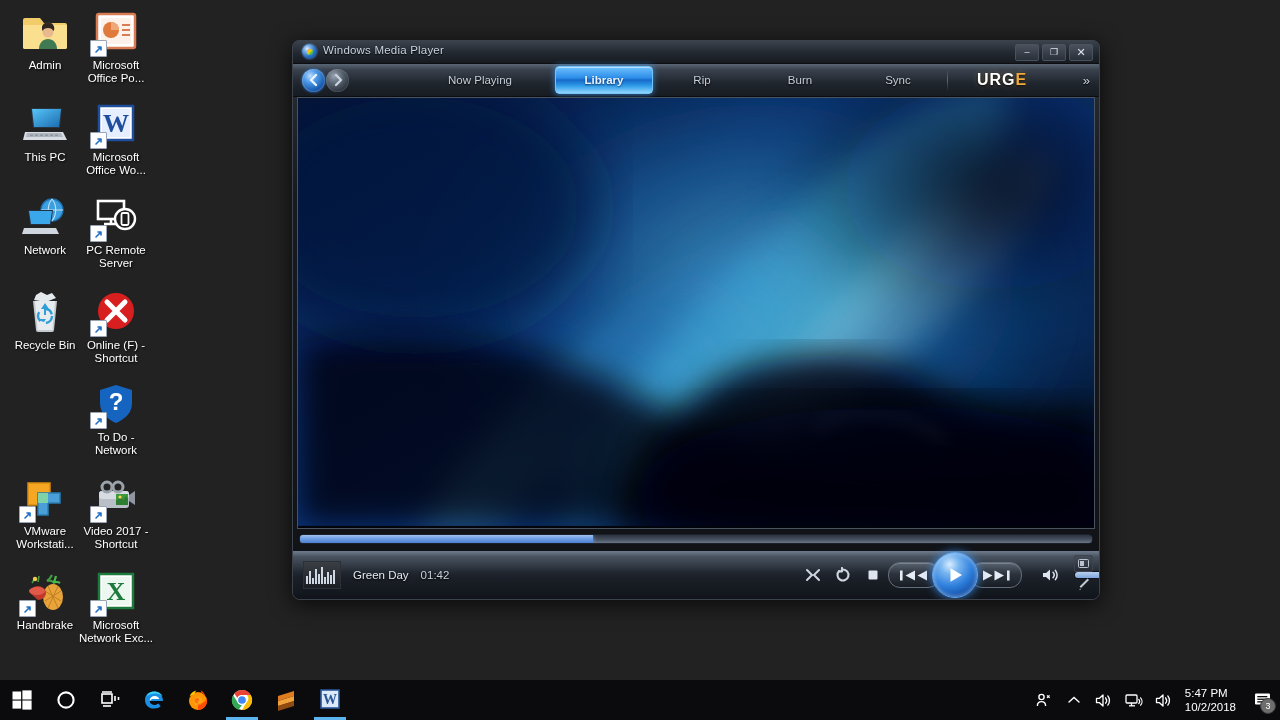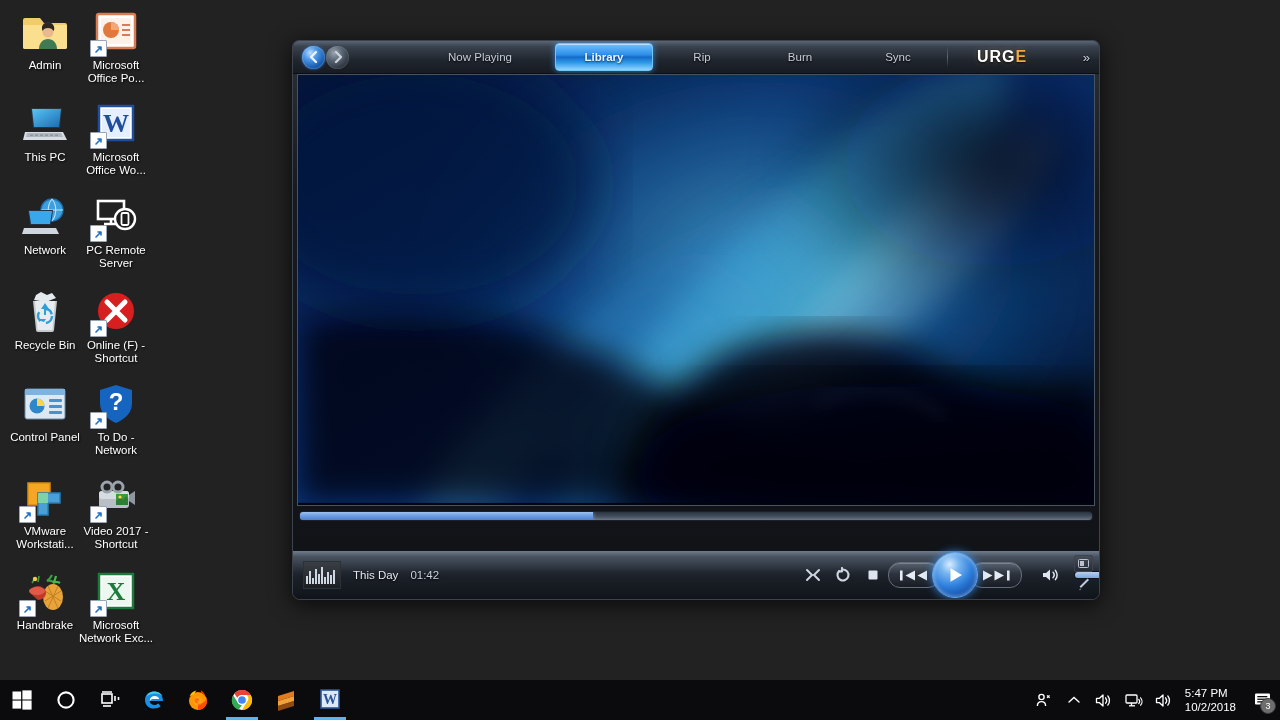--- a/index.html
+++ b/index.html
@@ -308,36 +308,20 @@
         <path d="M13 10h20l-2.6 29H15.6z" fill="#eef2f5" opacity=".85"></path>
         <path d="M14 4l5-3 6 3 5-2 4 5-10 4-12-2z" fill="#e4e9ee"></path>
         <path d="M19 18l4-6 4 6h-3v6h-2v-6z" fill="#2f9fd8"></path>
         <path d="M17 28l7 0-2 3-3-1z" fill="#2f9fd8"></path>
         <circle cx="23" cy="25" r="7" fill="none" stroke="#2f9fd8" stroke-width="2.4" stroke-dasharray="10 6"></circle>
       </svg>
     </div>
     <div class="lbl">Recycle Bin</div>
   </div>
 
-  <div class="desk-icon" style="left:8px;top:380px;">
-    <div class="glyph">
-      <svg width="46" height="40" viewBox="0 0 46 40">
-        <rect x="3" y="5" width="40" height="30" rx="2" fill="#dce9f5" stroke="#6d8ba6"></rect>
-        <rect x="3" y="5" width="40" height="6" fill="#7fb3dd"></rect>
-        <circle cx="15" cy="22" r="7.5" fill="#2f86c9"></circle>
-        <path d="M15 14.5a7.5 7.5 0 0 1 7.5 7.5H15z" fill="#ffd24a"></path>
-        <g fill="#4a90c9">
-          <rect x="27" y="15" width="13" height="3" rx="1"></rect>
-          <rect x="27" y="21" width="13" height="3" rx="1"></rect>
-          <rect x="27" y="27" width="13" height="3" rx="1"></rect>
-        </g>
-      </svg>
-    </div>
-    <div class="lbl">Control Panel</div>
-  </div>
 
   <div class="desk-icon" style="left:8px;top:474px;">
     <div class="glyph">
       <svg width="46" height="42" viewBox="0 0 46 42">
         <path d="M6 6h22v10H16v12H6z" fill="#f5a623"></path>
         <path d="M6 6h22v10H16v12H6z" fill="none" stroke="#d98c10" stroke-width="1.5"></path>
         <path d="M16 16h22v10H26v12H16z" fill="#4a9fd8"></path>
         <path d="M16 16h22v10H26v12H16z" fill="none" stroke="#2a7db0" stroke-width="1.5"></path>
         <rect x="16" y="16" width="10" height="10" fill="#7fd2a8"></rect>
       </svg>
@@ -491,20 +475,29 @@
             <path d="M2 8L7 3M7 3H4M7 3v3" stroke="#1f6fc4" stroke-width="1.6" fill="none" stroke-linecap="round"></path>
           </svg>
       </span>
     </div>
     <div class="lbl">Microsoft Network Exc...</div>
   </div>
 </div>
 
 <div id="wmp">
 
+  <div id="titlebar">
+    <span class="wmp-logo"></span>
+    <span class="ttl">Windows Media Player</span>
+    <span class="wbtns">
+      <span class="wbtn">–</span>
+      <span class="wbtn">❐</span>
+      <span class="wbtn cls">✕</span>
+    </span>
+  </div>
 
   <div id="tabbar">
     <span class="navbtns">
       <span class="navbtn back">
         <svg width="14" height="14" viewBox="0 0 14 14">
             <path d="M9 2L4 7l5 5" stroke="#eaf4ff" stroke-width="2.4" fill="none" stroke-linecap="round" stroke-linejoin="round"></path>
           </svg>
       </span>
       <span class="navbtn fwd">
         <svg width="14" height="14" viewBox="0 0 14 14">
@@ -599,21 +592,21 @@
             <i style="height:6px"></i>
             <i style="height:15px"></i>
           <i style="height:10px"></i>
             <i style="height:17px"></i>
             <i style="height:7px"></i>
             <i style="height:12px"></i>
           <i style="height:9px"></i>
             <i style="height:14px"></i>
         </span>
       </div>
-      <span class="trackname">This Day</span>
+      <span class="trackname">Green Day</span>
       <span class="tracktime">01:42</span>
     </div>
 
     <div class="ctr-center">
       <span class="cbtn">
         <svg width="16" height="16" viewBox="0 0 16 16">
           <path d="M2 3l5 5-5 5M14 3L9 8l5 5" stroke="#cfd6e0" stroke-width="2" fill="none" stroke-linecap="round"></path>
         </svg>
       </span>
       <span class="cbtn">

